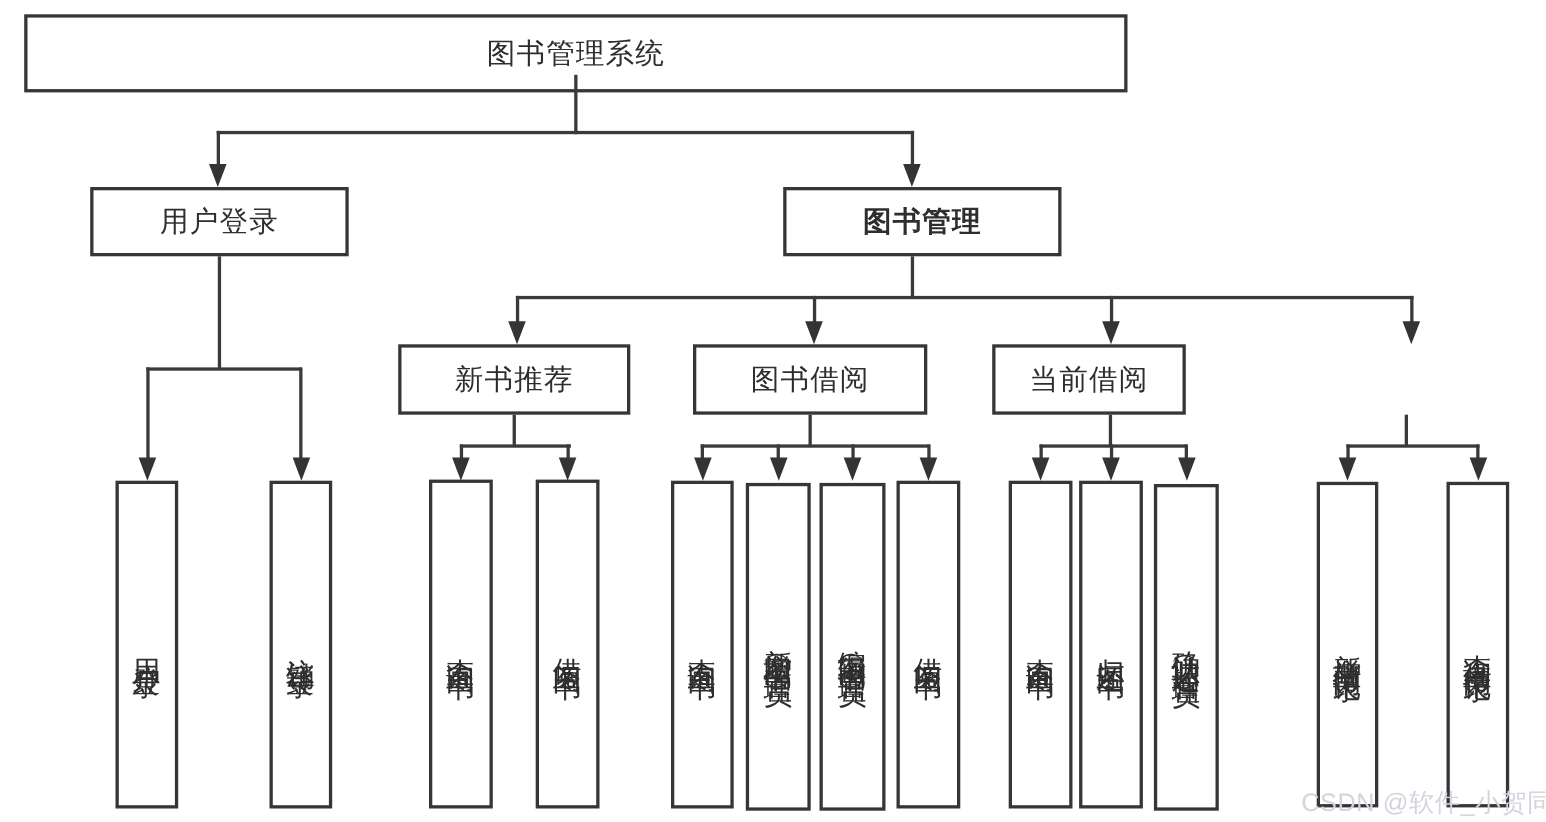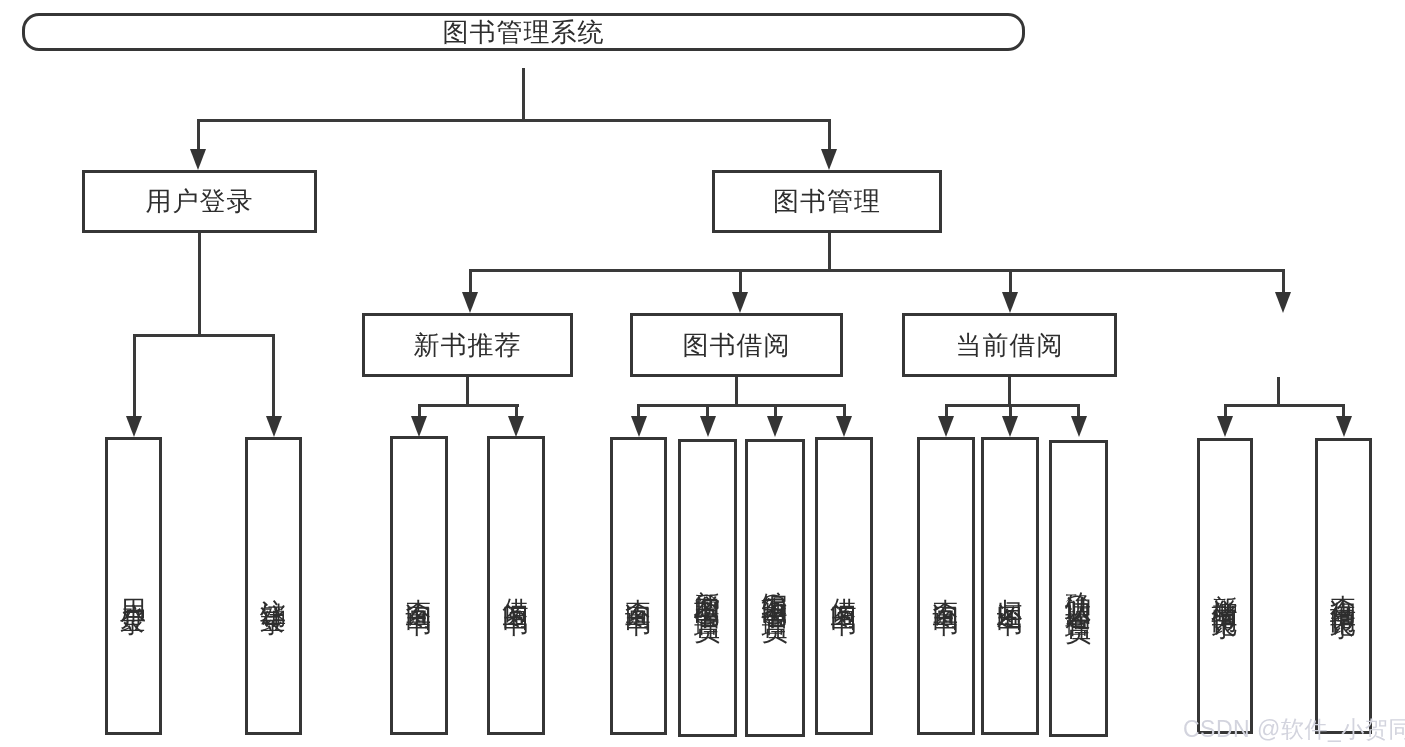--- a/index.html
+++ b/index.html
@@ -71,31 +71,31 @@
     letter-spacing: 0.5px;
     color: #d3d4de;
     white-space: nowrap;
   }
 </style>
 </head>
 <body>
 
 <div class="canvas">
 
-  <div class="node" style="left:22px; top:13px; width:1003px; height:38px;border-radius:17px;">图书管理系统</div>
+  <div class="node" style="left:22px; top:13px; width:1003px; height:71px;">图书管理系统</div>
 
   <div class="node" style="left:82px; top:170px; width:235px; height:63px;">用户登录</div>
 
-  <div class="node" style="left:712px; top:170px; width:230px; height:63px;">图书管理</div>
+  <div class="node" style="left:712px; top:170px; width:253px; height:63px;font-weight:bold;">图书管理</div>
 
   <div class="node" style="left:362px; top:313px; width:211px; height:64px;">新书推荐</div>
 
   <div class="node" style="left:630px; top:313px; width:213px; height:64px;">图书借阅</div>
 
-  <div class="node" style="left:902px; top:313px; width:215px; height:64px;">当前借阅</div>
+  <div class="node" style="left:902px; top:313px; width:176px; height:64px;">当前借阅</div>
 
 
   <div class="leaf" style="left:105px; top:437px; width:57px; height:298px;">
     <span class="vtext">用户登录</span>
   </div>
   <div class="leaf" style="left:245px; top:437px; width:57px; height:298px;">
     <span class="vtext">注销登录</span>
   </div>
 
   <div class="leaf" style="left:390px; top:436px; width:58px; height:299px;">

